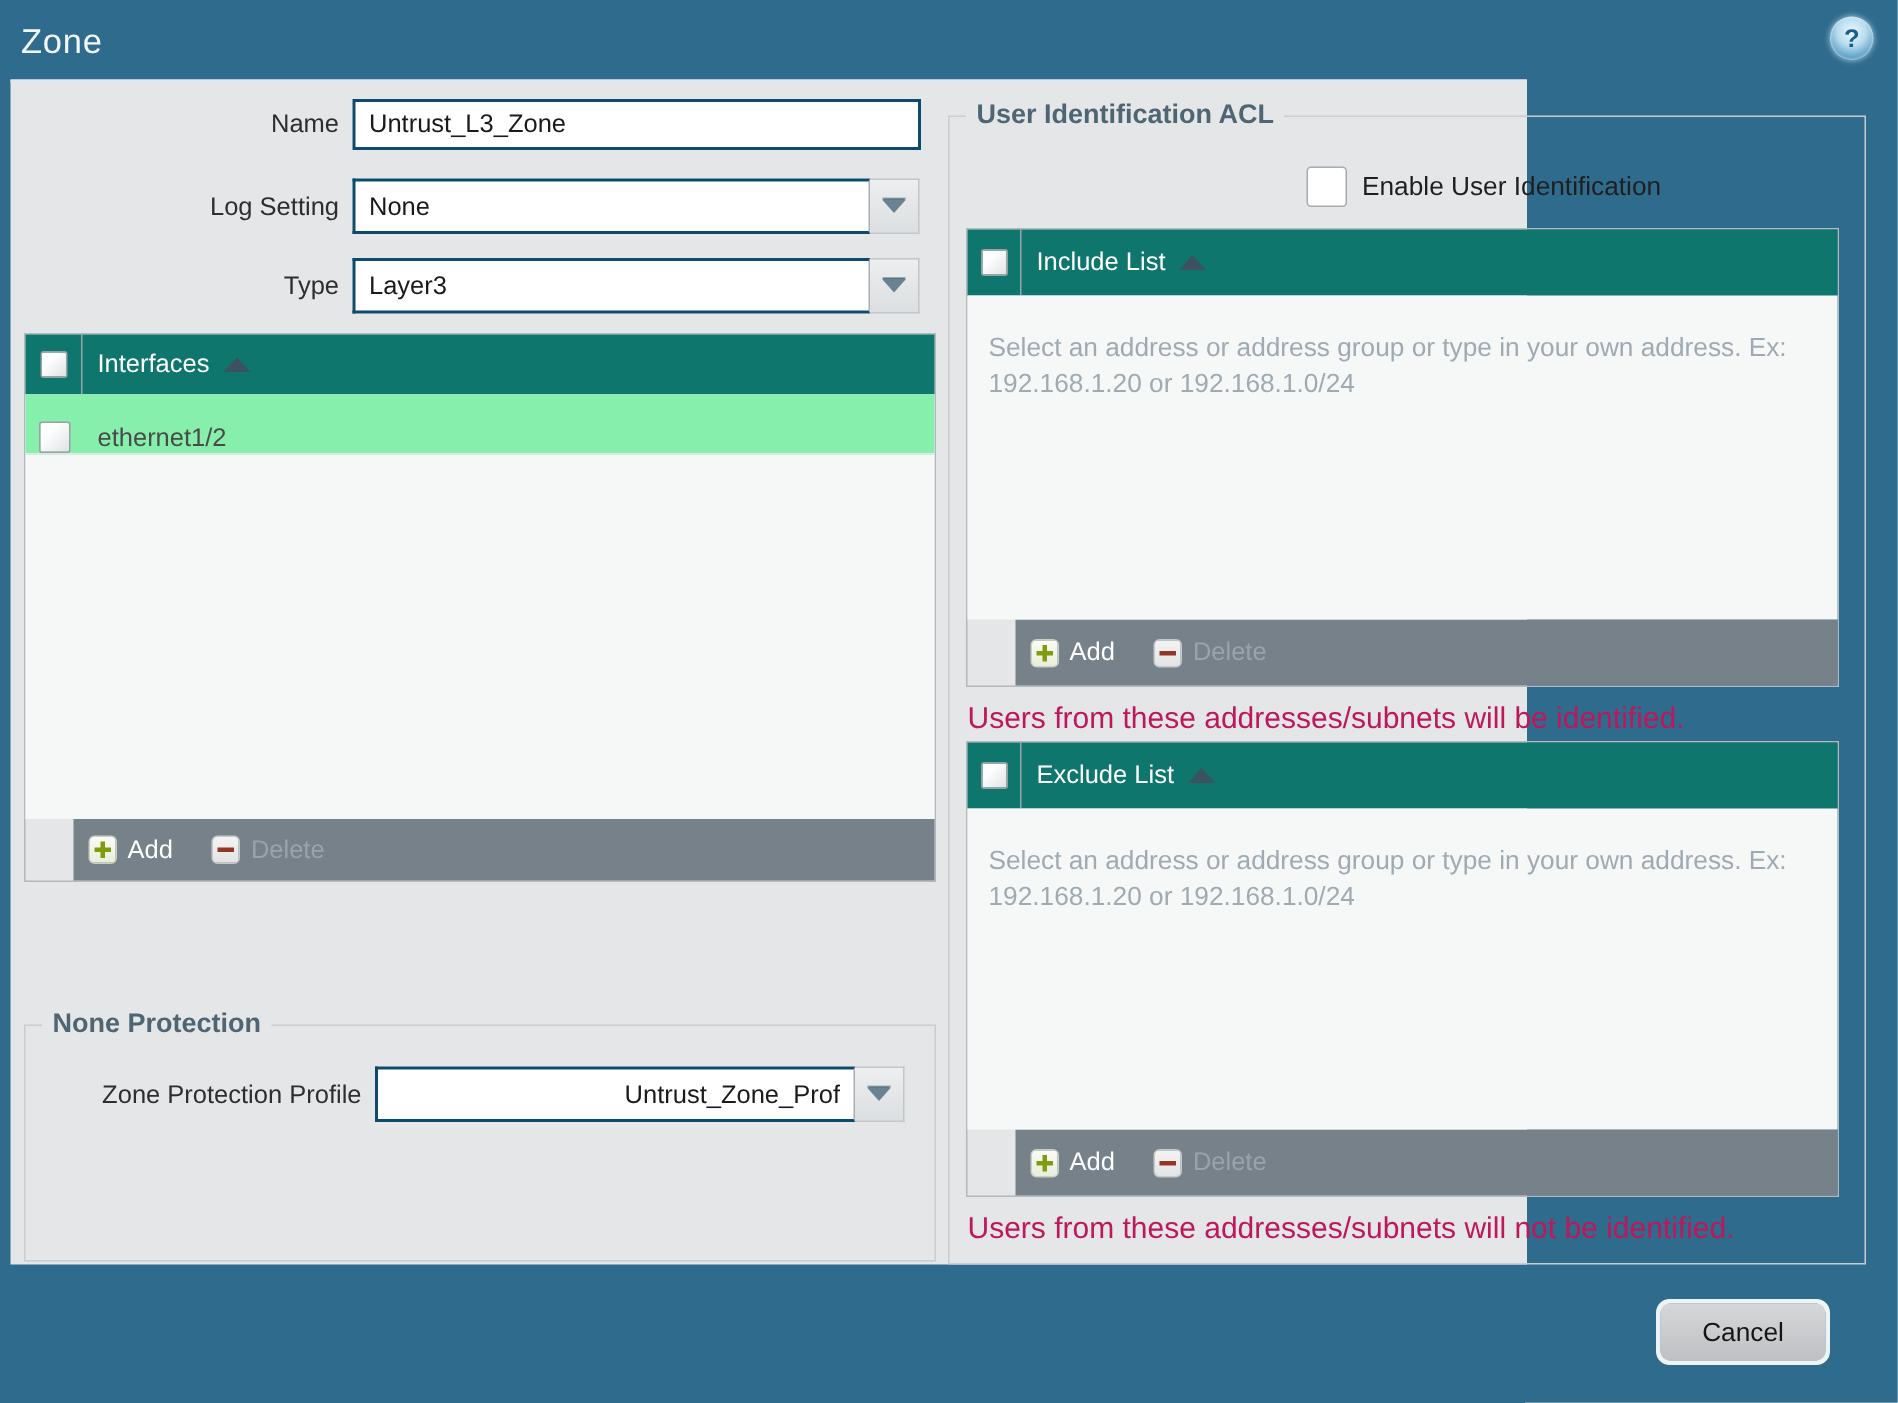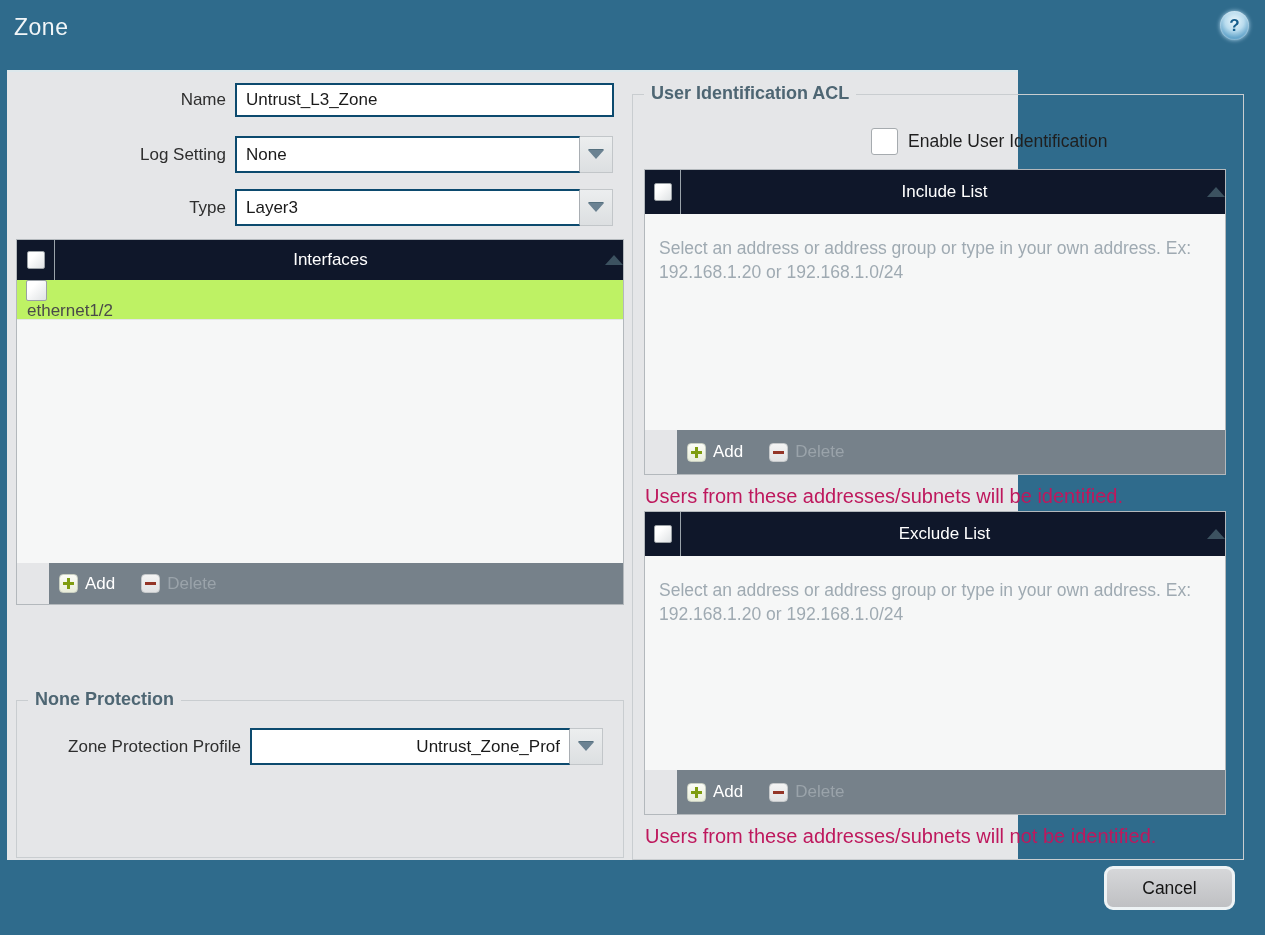--- a/index.html
+++ b/index.html
@@ -24,21 +24,21 @@
     border-radius:50%;
     background:radial-gradient(circle at 50% 35%, #eaf6fc 0%, #b9dcee 40%, #4e97c2 78%, #2d7bad 100%);
     box-shadow:0 0 4px rgba(190,225,245,0.9), inset 0 0 2px #ffffff;
     color:#155d8c; font-weight:bold; font-size:17px;
     display:flex; align-items:center; justify-content:center;
     cursor:pointer;
   }
 
   
   .content {
-    position:absolute; left:7px; top:70px; width:1011px; height:790px;
+    position:absolute; left:7px; top:53px; width:1011px; height:790px;
     background:#e5e6e8; border-top:2px solid #dde8ec;
   }
 
   
   .form-row { position:absolute; display:flex; align-items:center; }
   .form-label {
     width:228px; text-align:right; padding-right:9px;
     font-size:17px; color:#2e2e2e; white-space:nowrap;
   }
   .text-input {
@@ -54,21 +54,21 @@
     display:flex; align-items:center; justify-content:center; cursor:pointer;
   }
   .dd-arrow {
     width:0; height:0; border-left:8px solid transparent; border-right:8px solid transparent;
     border-top:9px solid #6b8292; filter:drop-shadow(0 -1px 0 #55707f);
   }
 
   
   .grid { position:absolute; border:1px solid #b3b8bc; display:flex; flex-direction:column; }
   .grid-header {
-    background:#0f172a; display:flex; align-items:center; flex:0 0 auto; cursor:pointer;justify-content:space-between;
+    background:#0f766e; display:flex; align-items:center; flex:0 0 auto; cursor:pointer;
   }
   .grid-header .cb-cell {
     display:flex; align-items:center; justify-content:center;
     border-right:1px solid #9aa3aa; align-self:stretch;
   }
   .grid-header .hdr-label { color:#ffffff; font-size:17px; margin-left:10px; }
   .sort-asc {
     width:0; height:0; margin-left:9px;
     border-left:9px solid transparent; border-right:9px solid transparent;
     border-bottom:10px solid #3c5260;
@@ -76,22 +76,22 @@
   .checkbox {
     background:linear-gradient(135deg,#ffffff 30%,#dfe2e4);
     border:1px solid #9aa0a5; border-radius:2px; cursor:pointer;
   }
   .cb-sm { width:18px; height:18px; }
   .cb-row { width:21px; height:21px; }
   .cb-lg { width:27px; height:27px; background:#ffffff; border:1px solid #a6abaf; border-radius:3px; }
 
   .grid-body { background:#f6f7f7; flex:1 1 auto; position:relative; }
   .grid-row {
-    height:40px; background:#bef264; border-bottom:1px solid #e4e6e7;
-    display:flex; align-items:flex-start; cursor:pointer;flex-direction:column;
+    height:40px; background:#86efac; border-bottom:1px solid #e4e6e7;
+    display:flex; align-items:flex-end; cursor:pointer;
   }
   .grid-row .cb-cell { width:38px; display:flex; align-items:center; justify-content:center; }
   .grid-row .row-label { font-size:17px; color:#4a4a4a; margin-left:10px; }
 
   .placeholder-text {
     position:absolute; left:14px; top:22px; width:565px;
     font-size:17.5px; line-height:1.38; color:#9faab2;
   }
 
   .grid-toolbar {
@@ -127,21 +127,21 @@
   .check-label { font-size:17.5px; color:#1f1f1f; white-space:nowrap; }
 
   
   .btn {
     position:absolute; height:44px; border-radius:9px;
     border:3px solid #eef3f5; font-family:"Liberation Sans", sans-serif;
     font-size:17.5px; color:#151515; cursor:pointer;
   }
   .btn-ok { left:961px; top:866px; width:130px;
     background:linear-gradient(180deg,#93bbce,#74a6bd); }
-  .btn-cancel { left:1104px; top:866px; width:131px;
+  .btn-cancel { left:1104px; top:866px; width:116px;
     background:linear-gradient(180deg,#d6d7d9,#bfc0c3); }
 </style>
 </head>
 <body>
 
 <div class="window">
 
   <div class="titlebar">
     <div class="title">Zone</div>
     <div class="help-icon">?</div>

